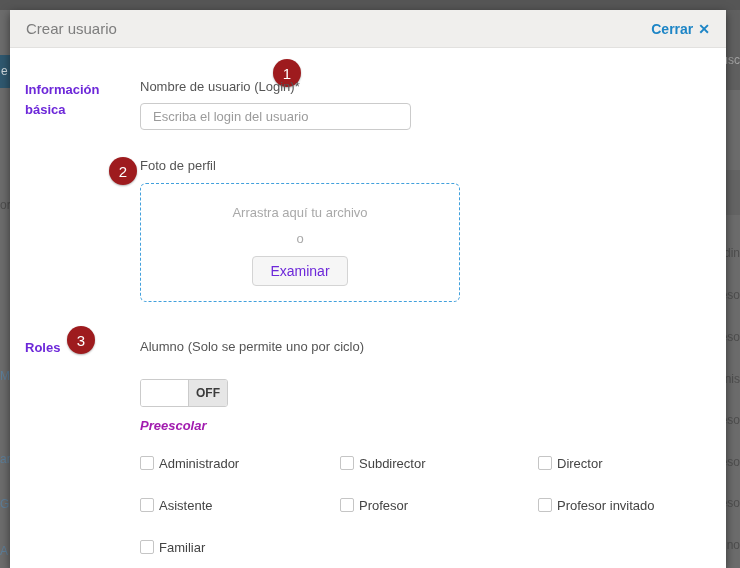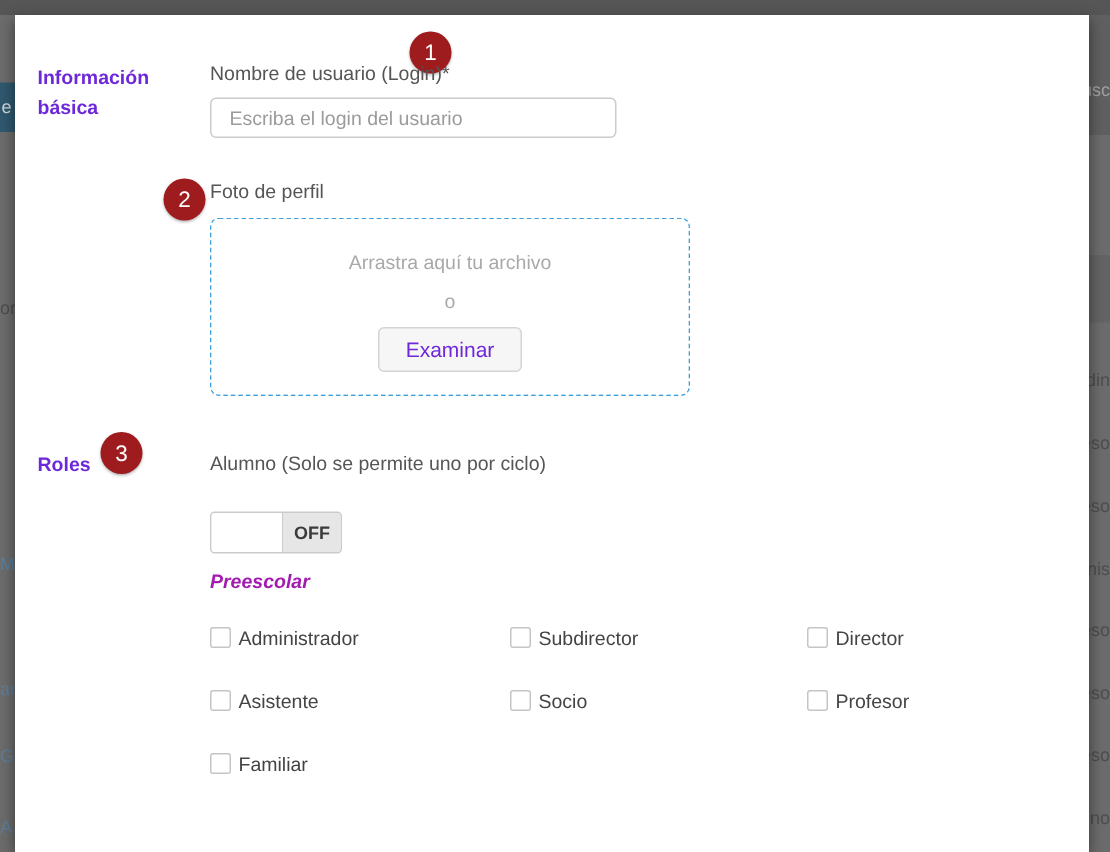--- a/index.html
+++ b/index.html
@@ -128,20 +128,27 @@
   <span class="bg-frag right" style="top:330px;">eso</span>
   <span class="bg-frag right" style="top:372px;">inis</span>
   <span class="bg-frag right" style="top:413px;">eso</span>
   <span class="bg-frag right" style="top:455px;">eso</span>
   <span class="bg-frag right" style="top:496px;">eso</span>
   <span class="bg-frag right" style="top:538px;">nno</span>
 </div>
 
 <div class="modal">
 
+  <div class="modal-header">
+    <span class="modal-title">Crear usuario</span>
+    <a class="modal-close" href="#">
+      <span>Cerrar</span>
+      <span class="x">✕</span>
+    </a>
+  </div>
 
   <div class="modal-body">
 
     <div class="sec-label" style="top:32px;">Información básica</div>
 
     <div class="hint-badge" style="left:263px; top:11px;">1</div>
     <div class="fld-label" style="left:130px; top:31px;">Nombre de usuario (Login)*</div>
     <input class="text-input" type="text" placeholder="Escriba el login del usuario" style="">
 
     <div class="hint-badge" style="left:99px; top:109px;">2</div>
@@ -175,25 +182,25 @@
       <div class="cb-item">
         <span class="cb-box"></span>
         <span class="cb-label">Director</span>
       </div>
       <div class="cb-item">
         <span class="cb-box"></span>
         <span class="cb-label">Asistente</span>
       </div>
       <div class="cb-item">
         <span class="cb-box"></span>
-        <span class="cb-label">Socio</span>
-      </div>
-      <div class="cb-item">
-        <span class="cb-box"></span>
         <span class="cb-label">Profesor</span>
+      </div>
+      <div class="cb-item">
+        <span class="cb-box"></span>
+        <span class="cb-label">Profesor invitado</span>
       </div>
       <div class="cb-item">
         <span class="cb-box"></span>
         <span class="cb-label">Familiar</span>
       </div>
     </div>
 
   </div>
 </div>
 

